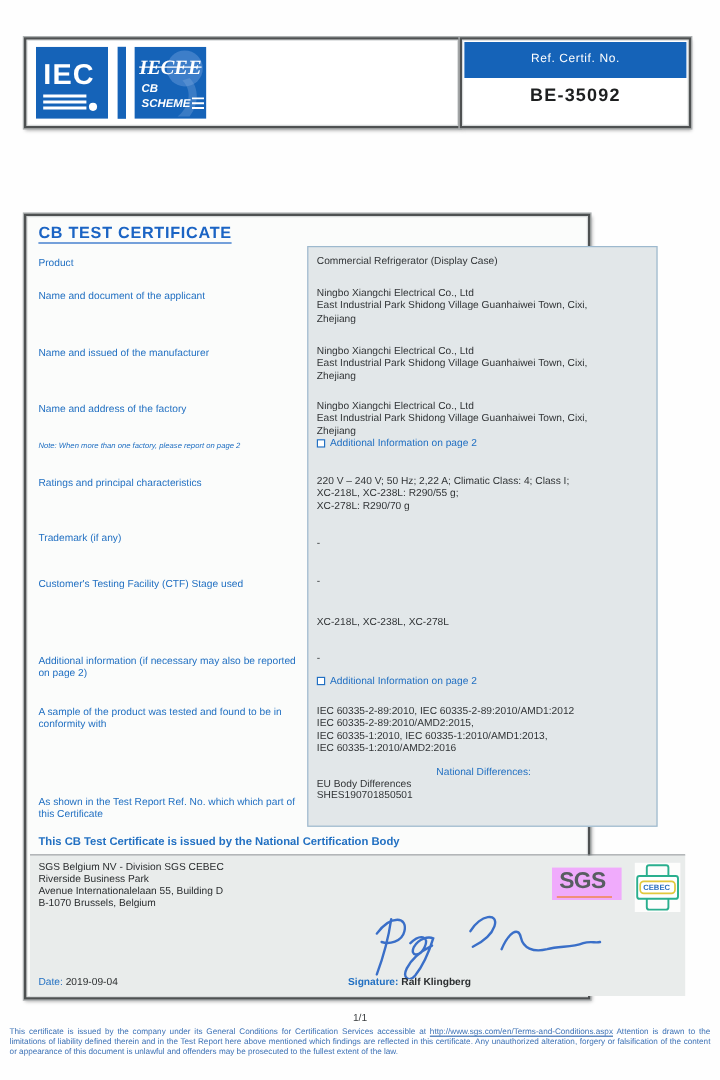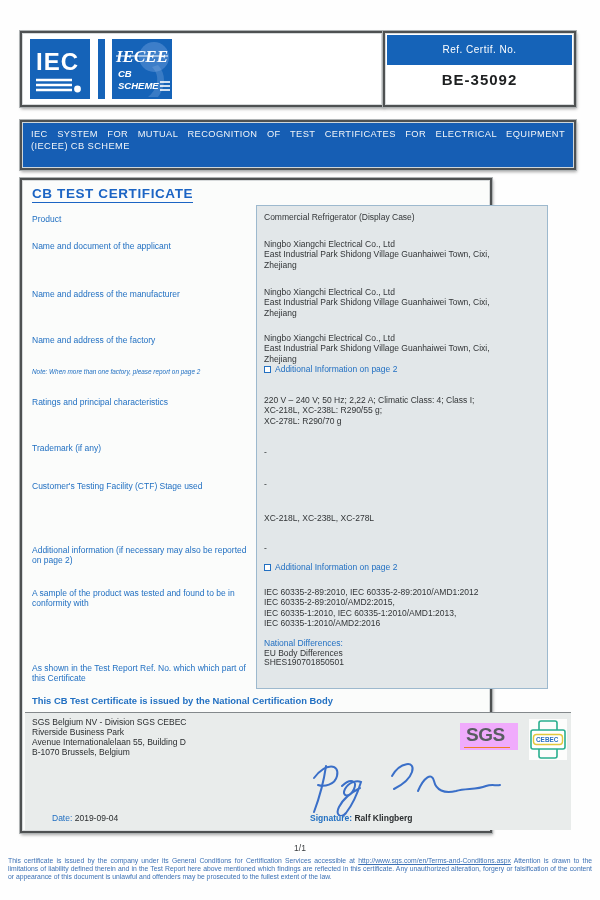--- a/index.html
+++ b/index.html
@@ -36,41 +36,41 @@
   .title { position:absolute; left:10px; top:6px; color:#1b64c4; font-size:13.5px; font-weight:bold;
            letter-spacing:.6px; border-bottom:1.5px solid #1b64c4; padding-bottom:1px; }
 
   .panel { position:absolute; left:234px; top:25px; width:292px; height:484px;
            background:#e2e7e9; border:1px solid #9db9ce; }
 
   .lbl { position:absolute; left:10px; width:218px; color:#2270c2; font-size:8.5px; line-height:10px; }
   .note { position:absolute; left:10px; width:230px; color:#2270c2; font-size:6.4px; font-style:italic; }
   .val { position:absolute; left:242px; width:278px; color:#323537; font-size:8.5px;
          line-height:10.4px; white-space:pre-line; }
-  .val.blue { color:#2270c2; }
+  .val.blue { color:#2270c2;text-align:center; }
   .cbrow { position:absolute; left:242px; display:flex; align-items:center; gap:4px;
            color:#2270c2; font-size:8.5px; }
   .cb { width:7px; height:7px; border:1px solid #2270c2; background:#fff; flex:0 0 auto; }
 
   .statement { position:absolute; left:10px; top:515px; color:#2270c2; font-size:9.4px; font-weight:bold; }
   .rule { position:absolute; left:3px; width:546px; top:532px; border-top:1px solid #84898c; }
   .graysec { position:absolute; left:3px; width:546px; top:533px; height:117px; background:#e9eceb; }
 
   .ncb { position:absolute; left:10px; top:537px; color:#2a2d2f; font-size:8.5px; line-height:10px;
          white-space:pre-line; }
 
   .sgs-logo { position:absolute; left:438px; top:543px; width:58px; height:27px; background:#f0abfc; }
   .sgs-txt { position:absolute; left:6px; top:1px; font-size:19px; font-weight:bold; color:#585d61;
              letter-spacing:-.5px; font-style:normal; }
   .sgs-line { position:absolute; left:4px; right:8px; bottom:2px; height:1.5px; background:#f07f24; }
   .cebec-logo { position:absolute; left:507px; top:539px; width:38px; height:41px; background:#fdfdfc; }
 
   .sig-svg { position:absolute; left:278px; top:578px; }
   .signoff { position:absolute; top:633px; font-size:8.5px; }
-  .signoff .k { color:#2270c2;margin-left:20px; }
+  .signoff .k { color:#2270c2; }
   .signoff .v { color:#2a2d2f; }
   .date-row { left:10px; }
   .sig-row { left:268px;font-weight:bold; }
 
   .pagenum { position:absolute; left:0; top:843px; width:600px; text-align:center;
              color:#3a3d3f; font-size:8.5px; }
   .footer { position:absolute; left:8px; top:857px; width:584px; color:#3c71b5;
             font-size:6.8px; line-height:8px; text-align:justify; }
   .footer a { color:#3c71b5; text-decoration:underline; }
 </style>
@@ -105,33 +105,29 @@
         <line x1="48" y1="51" x2="58" y2="51"></line>
       </g>
     </svg>
   </div>
 
   <div class="metal hdr-right">
     <div class="ref-head">Ref. Certif. No.</div>
     <div class="ref-val">BE-35092</div>
   </div>
 
-  <div class="banner">
-    <div class="banner-line l1">IEC SYSTEM FOR MUTUAL RECOGNITION OF TEST CERTIFICATES FOR ELECTRICAL EQUIPMENT</div>
-    <div class="banner-line">(IECEE) CB SCHEME</div>
-  </div>
 
   <div class="metal main">
     <div class="title">CB TEST CERTIFICATE</div>
 
     <div class="panel"></div>
 
     <div class="lbl" style="top:34px">Product</div>
     <div class="lbl" style="top:61px">Name and document of the applicant</div>
-    <div class="lbl" style="top:109px">Name and address of the manufacturer</div>
+    <div class="lbl" style="top:109px">Name and issued of the manufacturer</div>
     <div class="lbl" style="top:155px">Name and address of the factory</div>
     <div class="note" style="top:188px">Note: When more than one factory, please report on page 2</div>
     <div class="lbl" style="top:217px">Ratings and principal characteristics</div>
     <div class="lbl" style="top:263px">Trademark (if any)</div>
     <div class="lbl" style="top:301px">Customer's Testing Facility (CTF) Stage used</div>
     <div class="lbl" style="top:365px">Additional information (if necessary may also be reported on page 2)</div>
     <div class="lbl" style="top:408px">A sample of the product was tested and found to be in conformity with</div>
     <div class="lbl" style="top:483px">As shown in the Test Report Ref. No. which which part of this Certificate</div>
 
     <div class="val" style="top:32px">Commercial Refrigerator (Display Case)</div>

